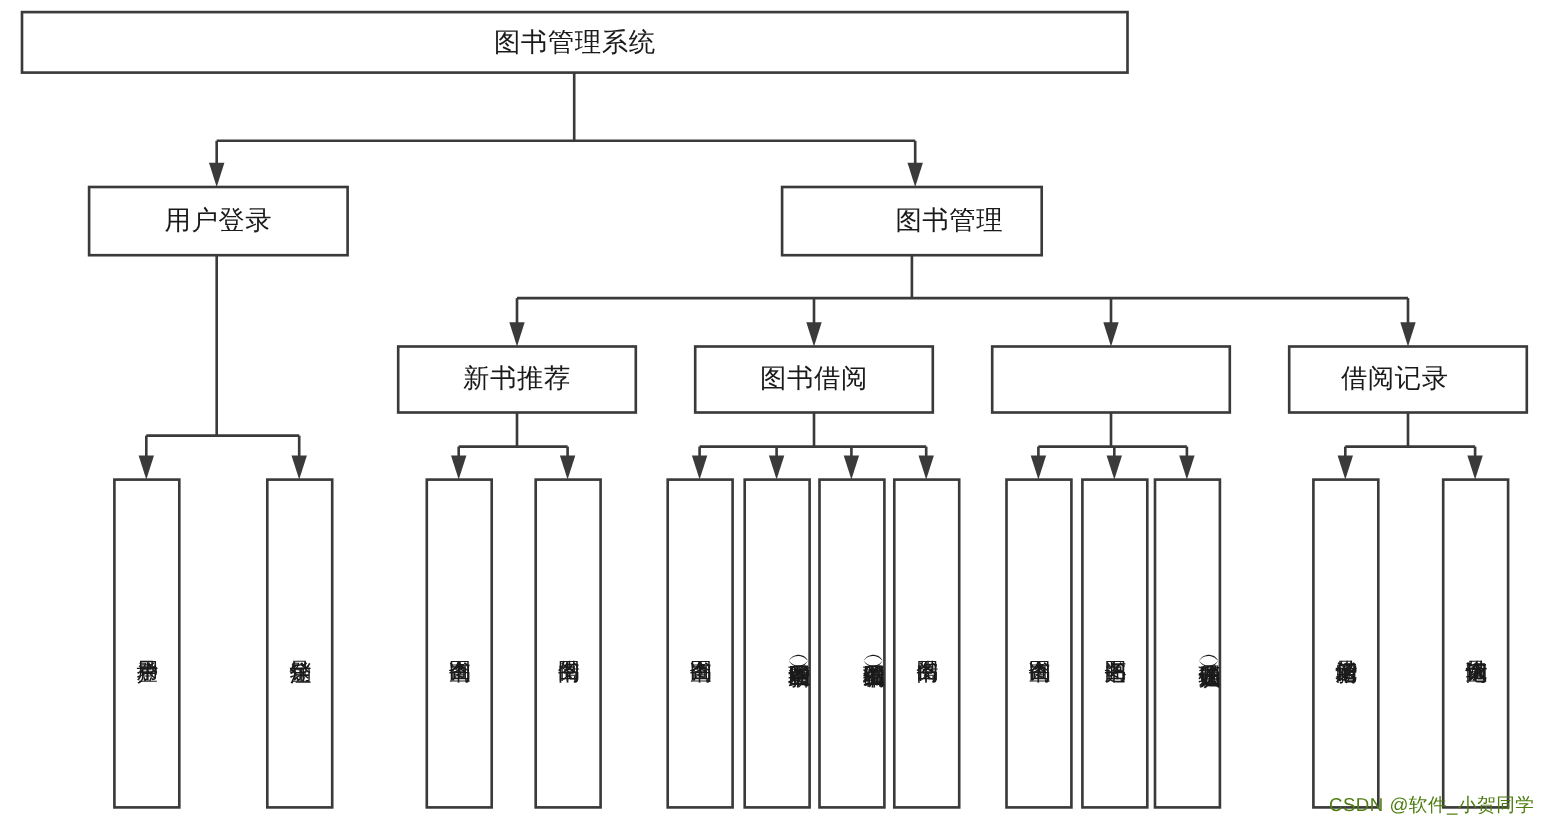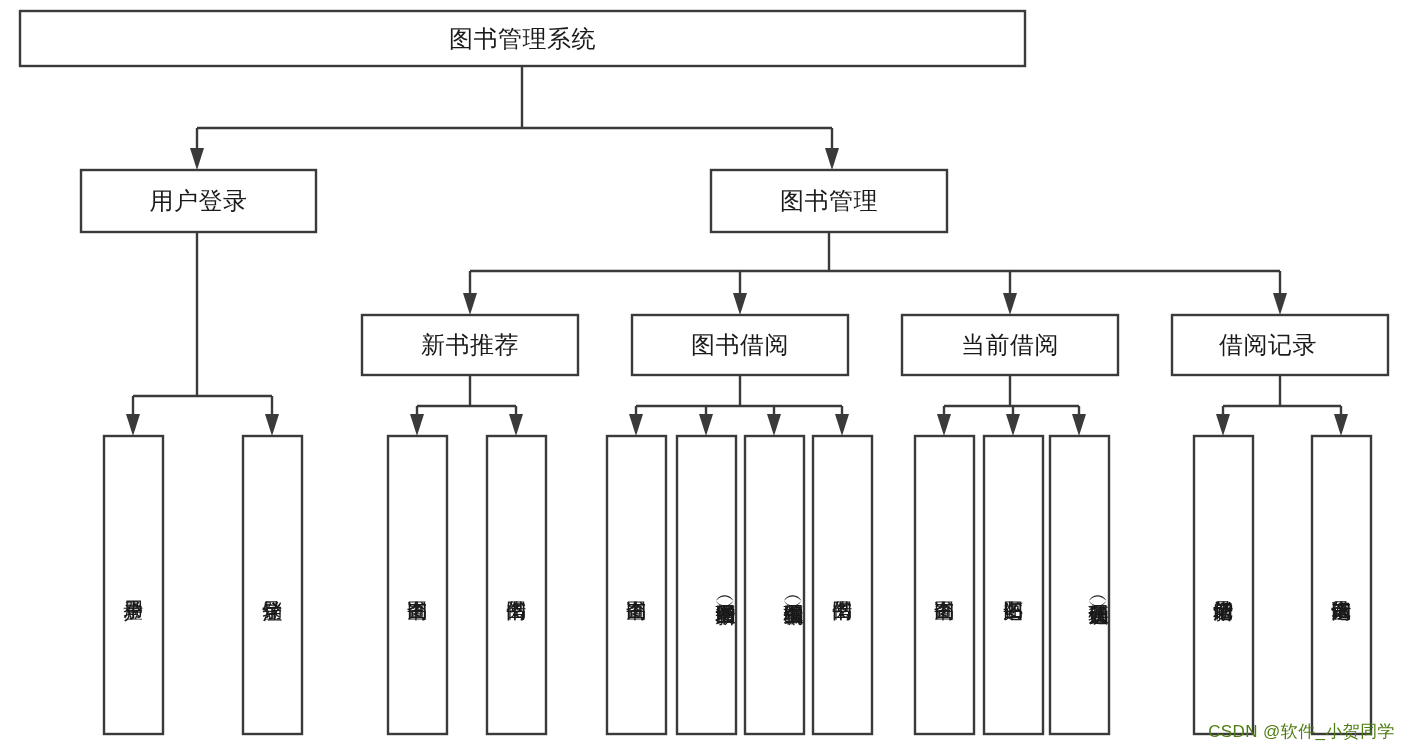--- a/index.html
+++ b/index.html
@@ -184,25 +184,24 @@
       <path class="connector" d="M 1223 406 L 1223 418"></path>
       <path class="connector" d="M 1341 406 L 1341 418"></path>
       <polygon class="arrow-head" points="1223,436 1216,414 1230,414"></polygon>
       <polygon class="arrow-head" points="1341,436 1334,414 1348,414"></polygon>
     </g>
   </svg>
 
   <div class="node-label-h" style="left:20px; top:11px; width:1005px; height:55px;">图书管理系统</div>
 
   <div class="node-label-h" style="left:81px; top:170px; width:235px; height:62px;">用户登录</div>
-  <div class="node-label-h" style="left:711px; top:170px; width:236px; height:62px;text-align:center;">图书管理</div>
+  <div class="node-label-h" style="left:745px; top:170px; width:236px; height:62px;text-align:center;">图书管理</div>
 
   <div class="node-label-h" style="left:632px; top:315px; width:216px; height:60px;">图书借阅</div>
   <div class="node-label-h" style="left:362px; top:315px; width:216px; height:60px;">新书推荐</div>
-  <div class="node-label-h" style="left:902px; top:315px; width:216px; height:60px;">当前借阅</div>
   <div class="node-label-h" style="left:1172px; top:315px; width:192px; height:60px;">借阅记录</div>
 
   <div class="node-label-v" style="left:104px; top:436px; width:59px; height:298px;">用户登录</div>
   <div class="node-label-v" style="left:243px; top:436px; width:59px; height:298px;">注销登录</div>
 
   <div class="node-label-v" style="left:388px; top:436px; width:59px; height:298px;">查询图书</div>
   <div class="node-label-v" style="left:487px; top:436px; width:59px; height:298px;">借阅图书</div>
 
   <div class="node-label-v" style="left:607px; top:436px; width:59px; height:298px;">查询图书</div>
   <div class="node-label-v" style="left:677px; top:436px; width:59px; height:298px; align-items:flex-start; padding-top:8px; box-sizing:border-box;">新增图书（管理员）</div>

